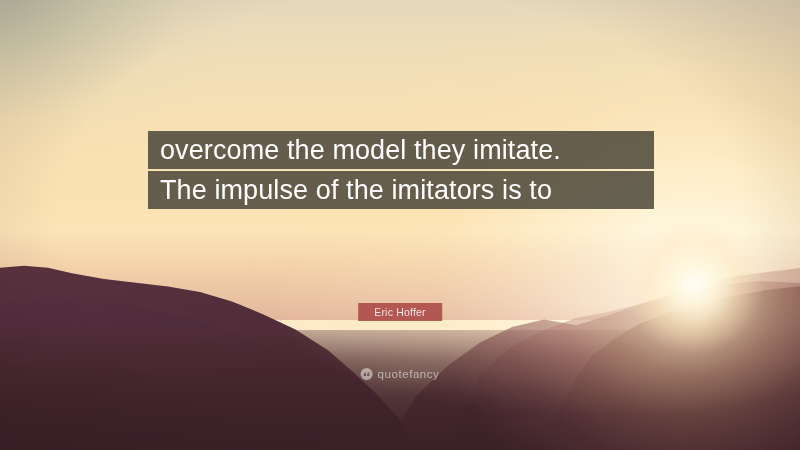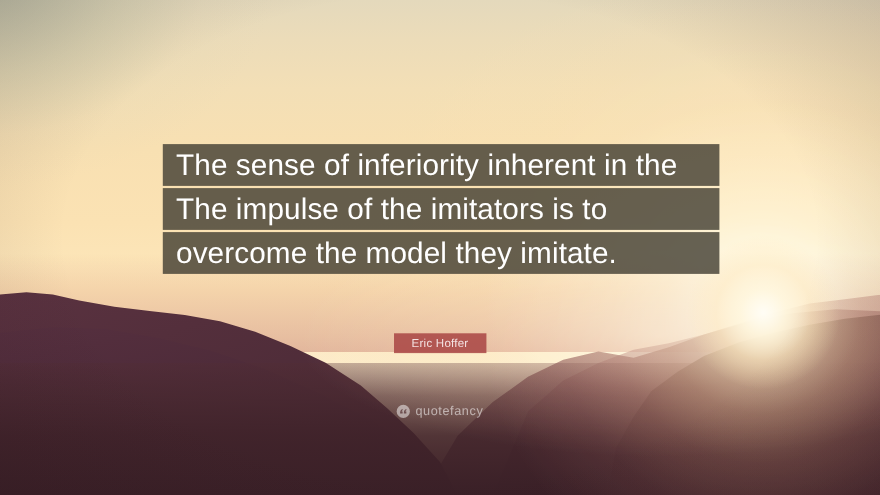--- a/index.html
+++ b/index.html
@@ -247,23 +247,22 @@
   <div class="layer mtn mtn-left2"></div>
   <div class="layer mtn mtn-right"></div>
   <div class="layer floor"></div>
   <div class="layer sun-spill"></div>
   <div class="layer sun-bloom"></div>
   <div class="layer sun-core"></div>
   <div class="layer vignette"></div>
 </div>
 
 <div id="quote-block">
-  <div class="quote-line">The sense of inferiority inherent in the</div>
+  <div class="quote-line">overcome the model they imitate.</div>
   <div class="quote-line">The impulse of the imitators is to</div>
-  <div class="quote-line">overcome the model they imitate.</div>
 </div>
 
 <div id="author-badge">Eric Hoffer</div>
 
 <div id="watermark">
   <span class="wm-icon">
     <svg width="8" height="8" viewBox="0 0 8 8" aria-hidden="true">
       <path d="M1.1 5.3 C1.1 3.5 2.0 2.3 3.3 1.9 L3.6 2.7 C2.9 3.0 2.5 3.5 2.5 4.0 L3.4 4.0 L3.4 6.0 L1.1 6.0 Z
                M4.5 5.3 C4.5 3.5 5.4 2.3 6.7 1.9 L7.0 2.7 C6.3 3.0 5.9 3.5 5.9 4.0 L6.8 4.0 L6.8 6.0 L4.5 6.0 Z" fill="#6d4f52"></path>
     </svg>

